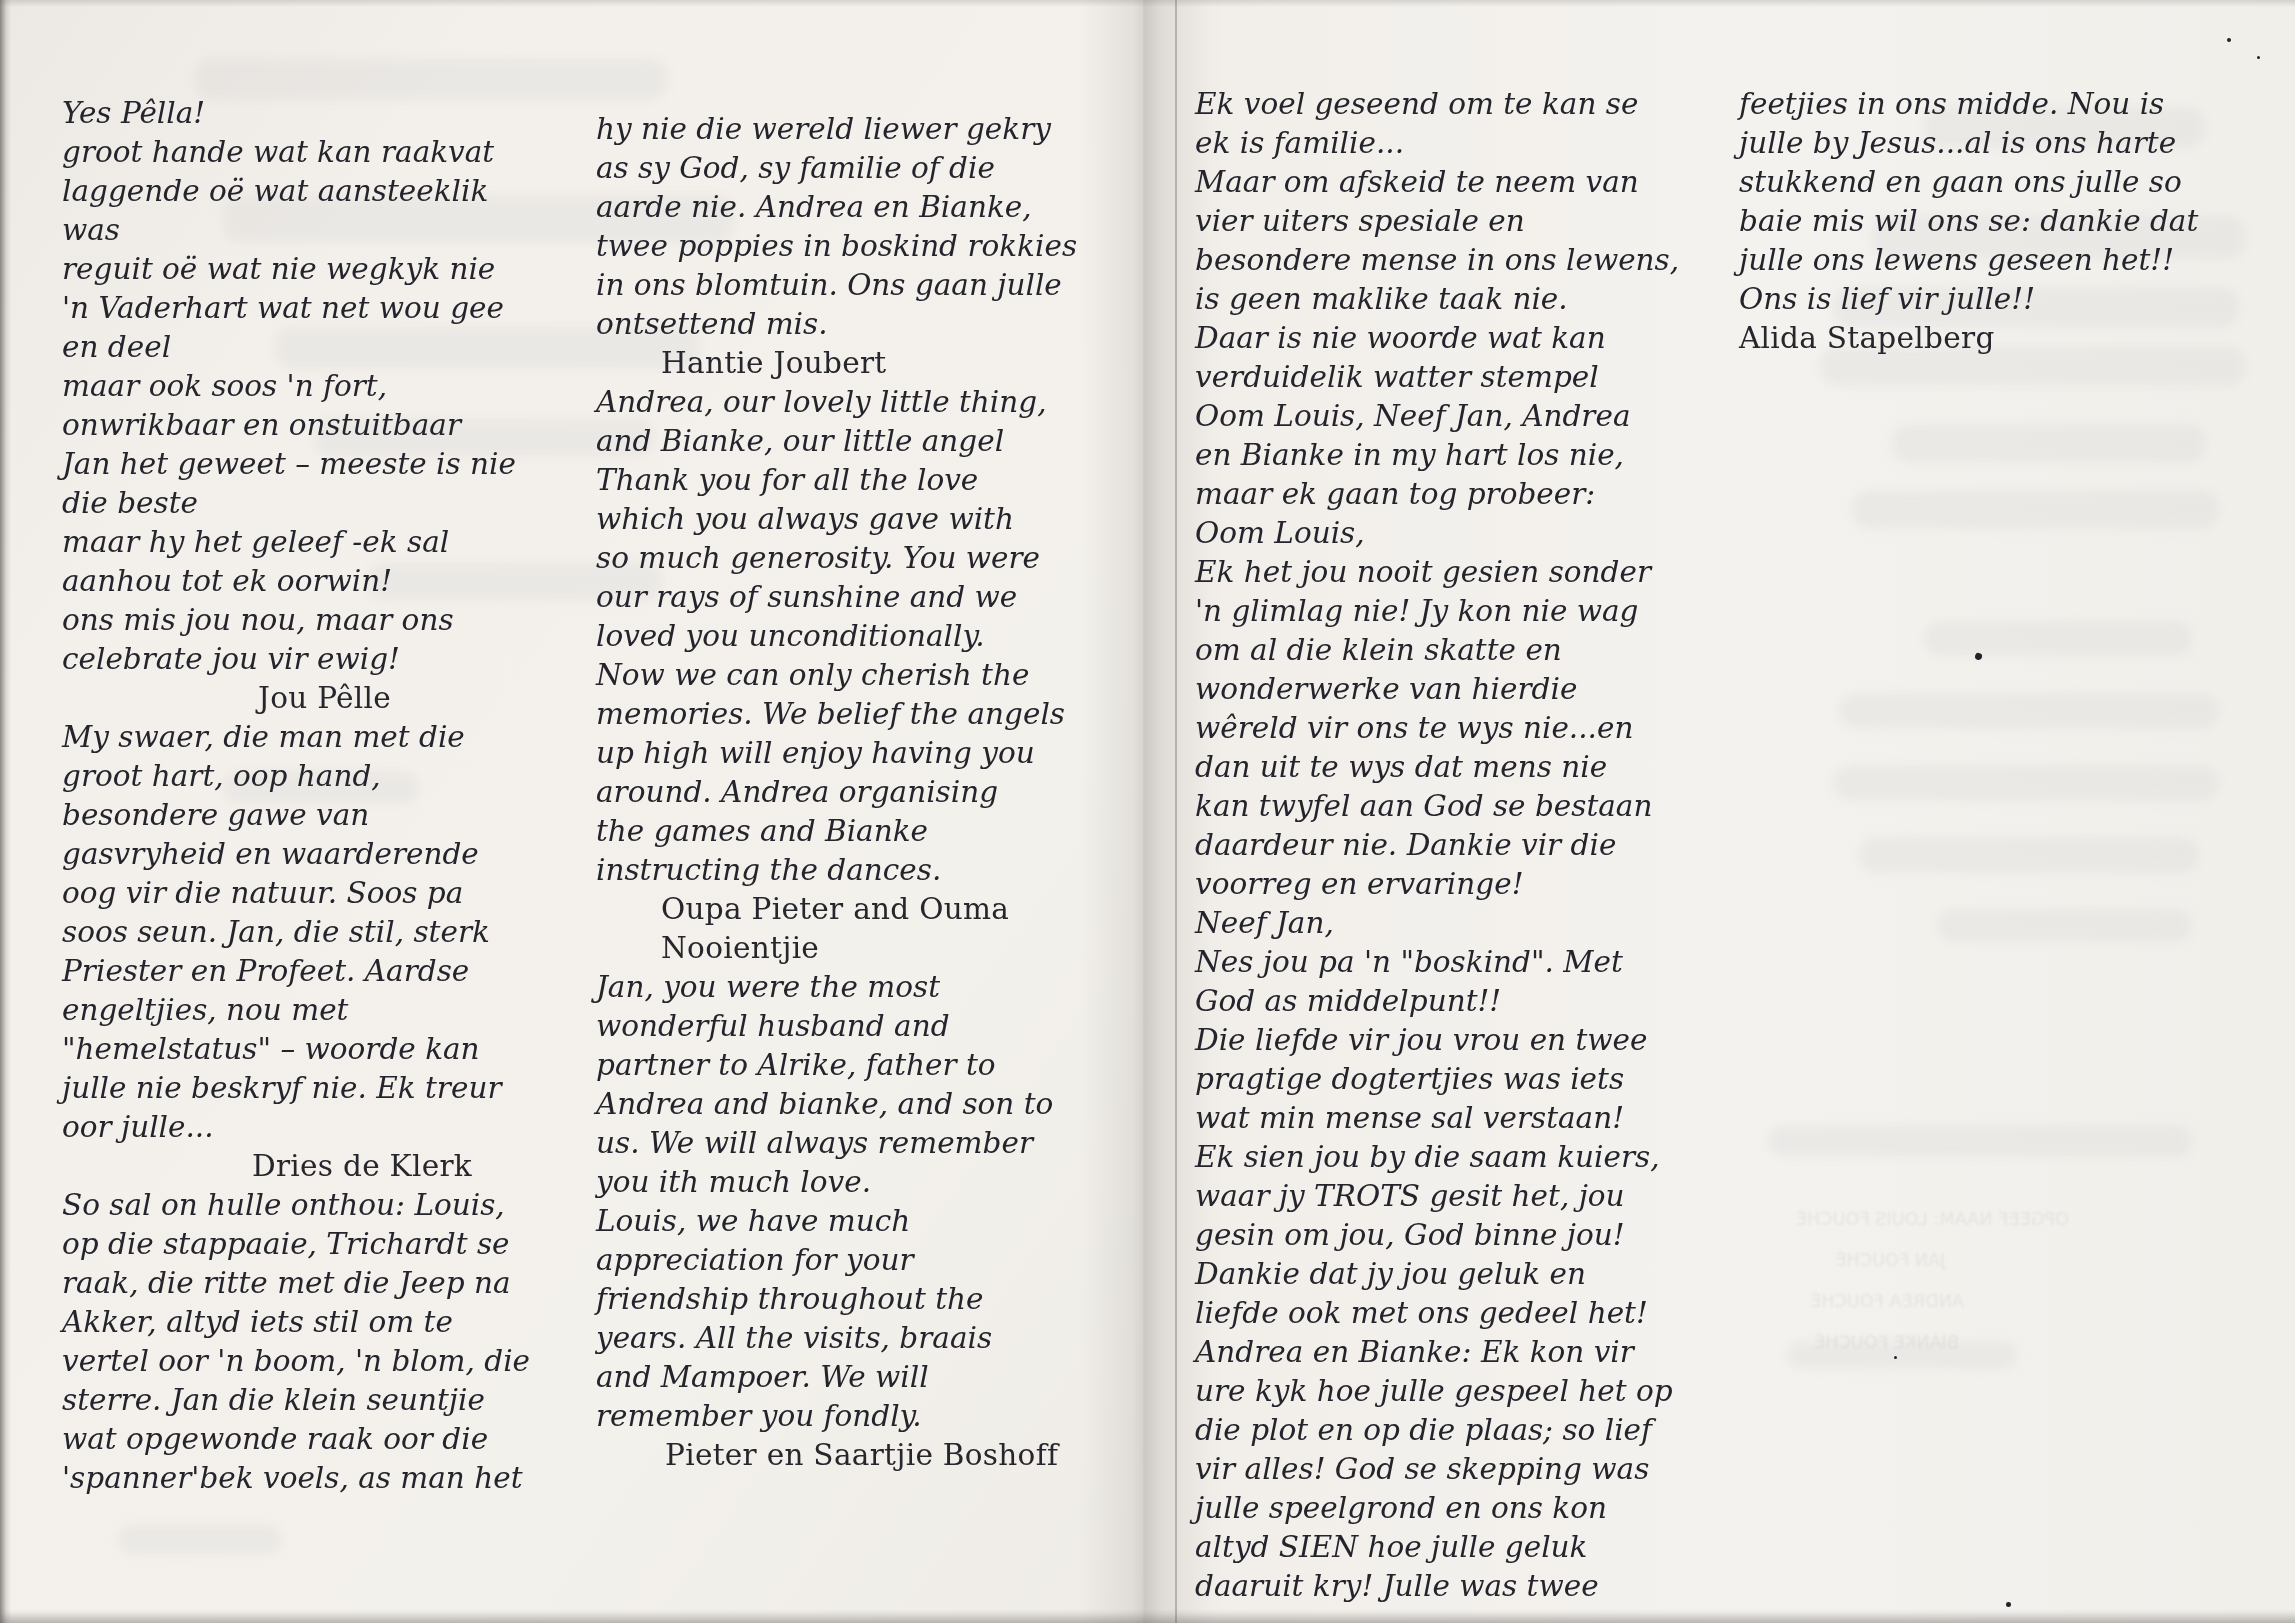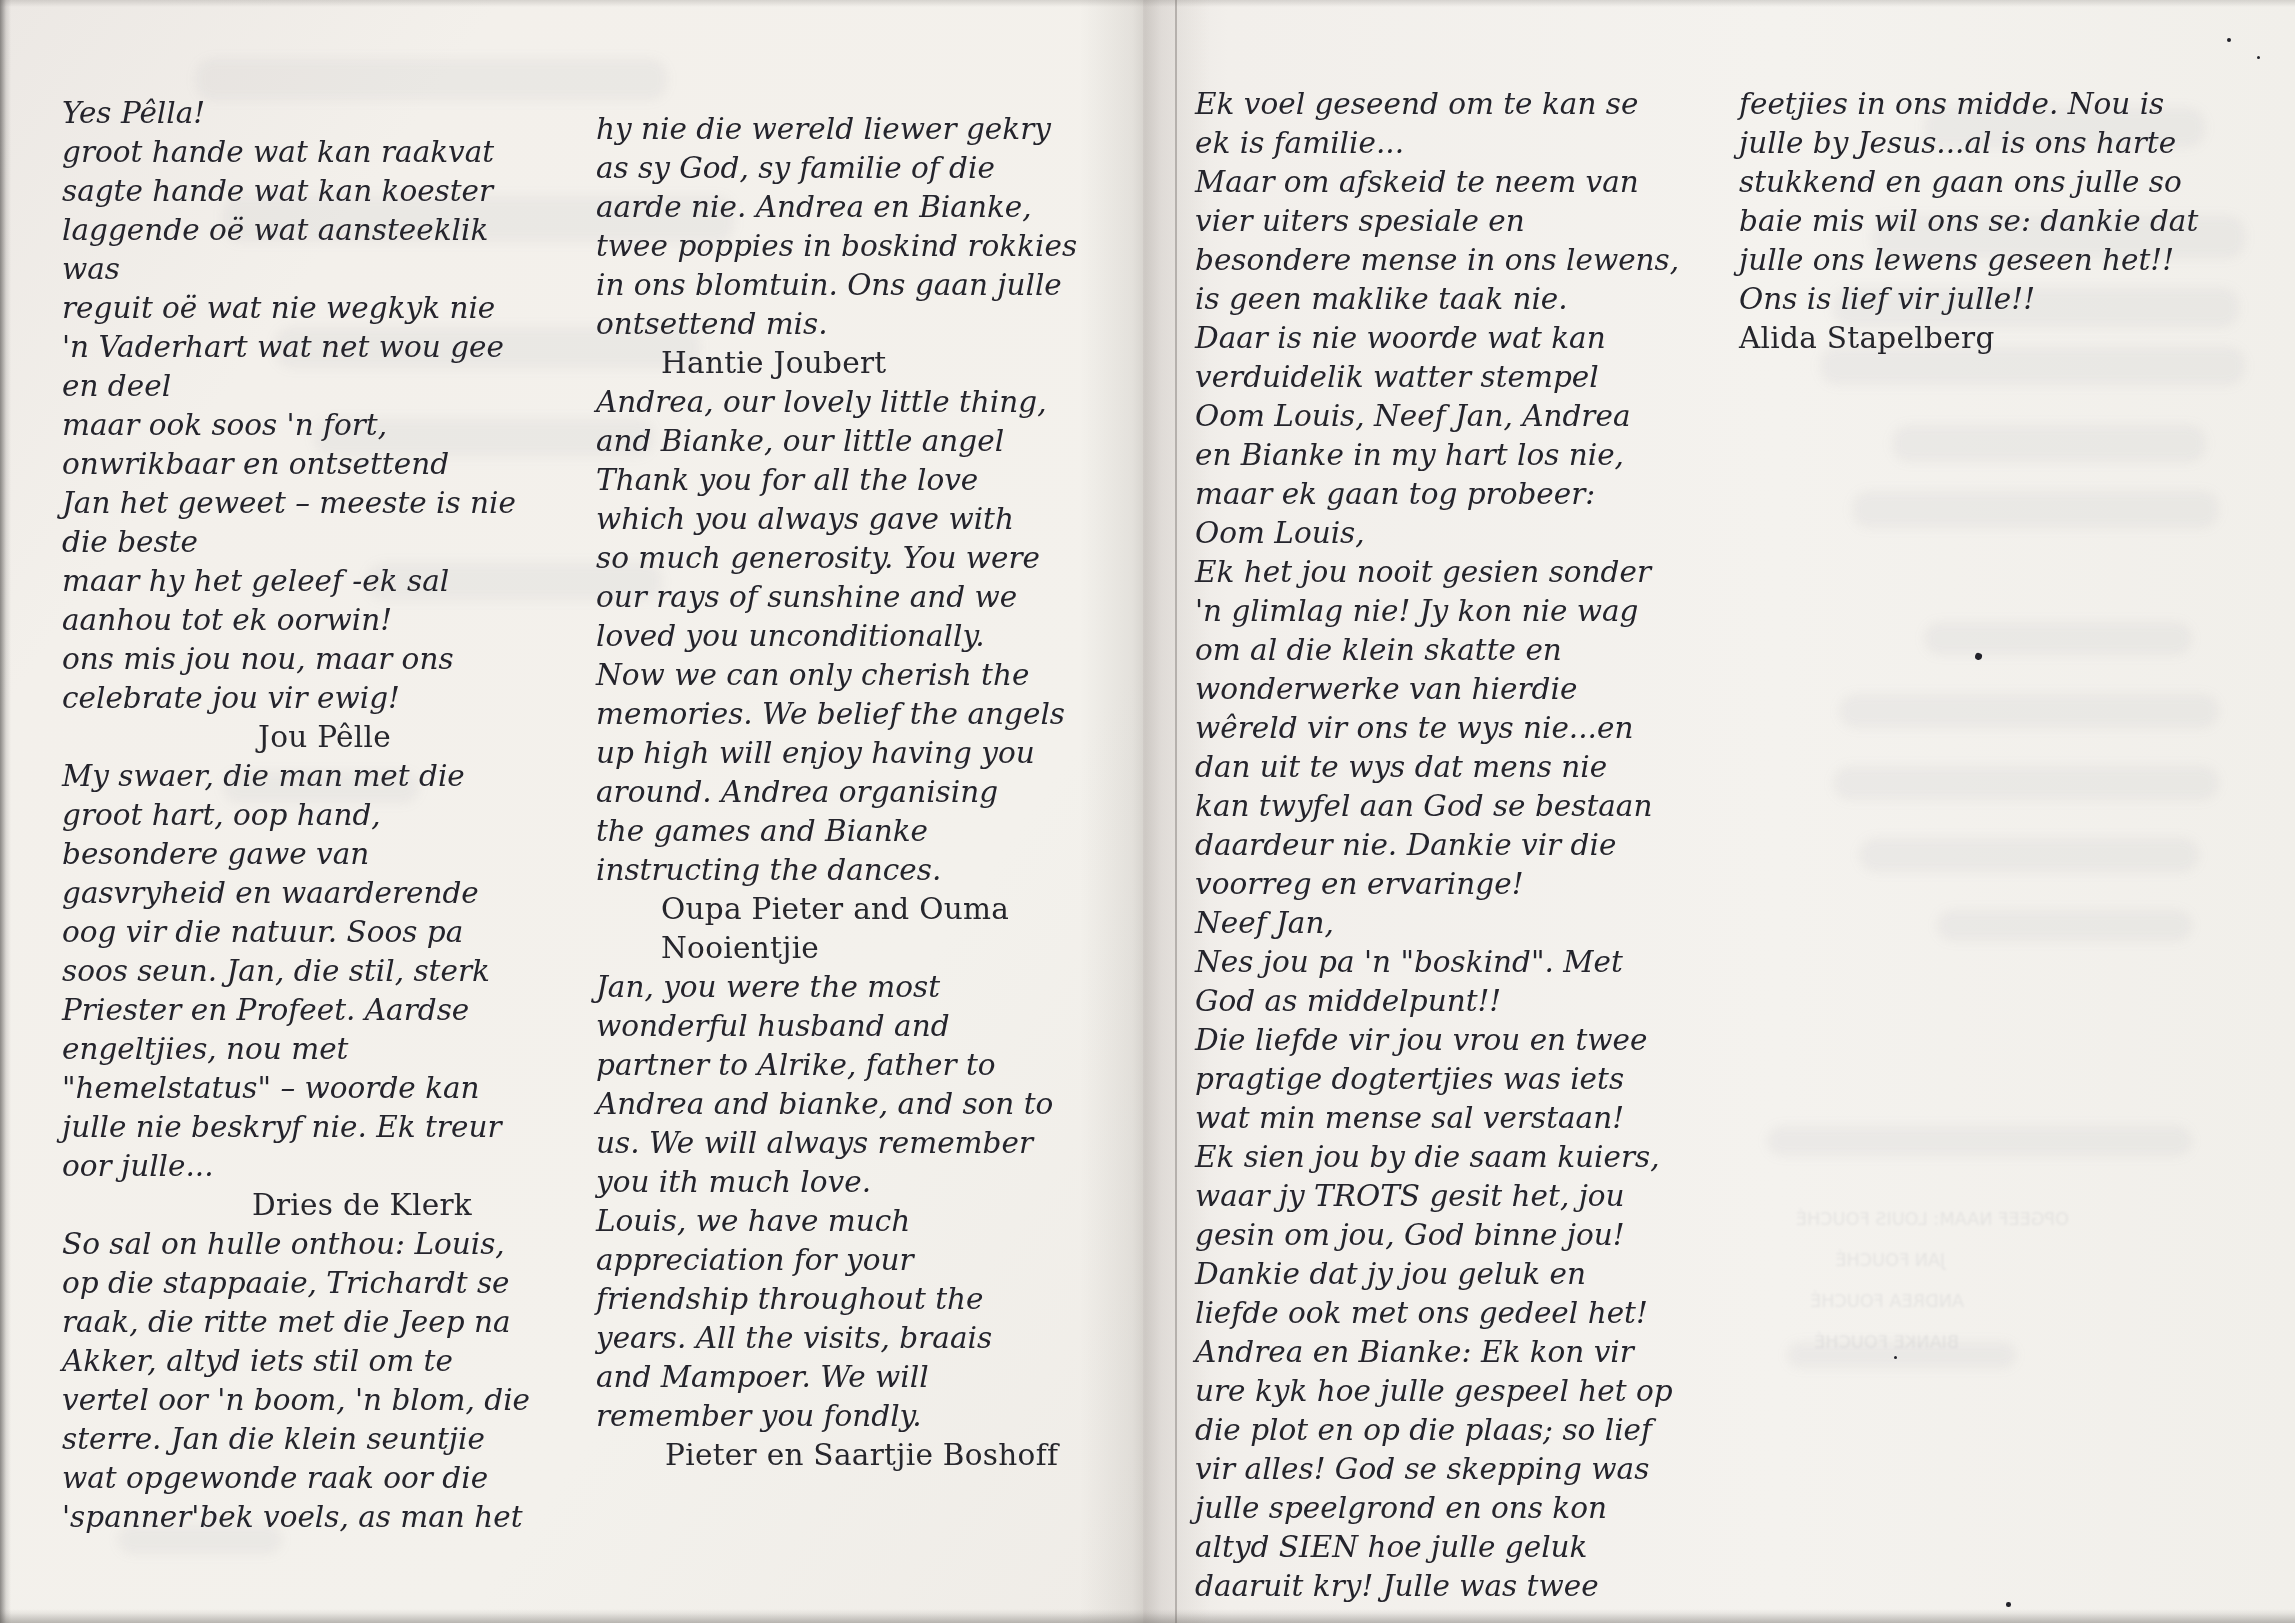--- a/index.html
+++ b/index.html
@@ -103,28 +103,27 @@
       <div class="gline" style="padding-left: 0px;">OPGEEF NAAM:    LOUIS FOUCHÉ</div>
       <div class="gline" style="padding-left: 124px;">JAN FOUCHÉ</div>
       <div class="gline" style="padding-left: 105px;">ANDREA FOUCHÉ</div>
       <div class="gline" style="padding-left: 110px;">BIANKE FOUCHÉ</div>
     </div>
 
   <div class="col col-0">
       <div class="block para">
         <div class="line">Yes Pêlla!</div>
         <div class="line">groot hande wat kan raakvat</div>
-        <div class="line">sagte hande wat kan koester</div>
         <div class="line">laggende oë wat aansteeklik</div>
         <div class="line">was</div>
         <div class="line">reguit oë wat nie wegkyk nie</div>
         <div class="line">'n Vaderhart wat net wou gee</div>
         <div class="line">en deel</div>
         <div class="line">maar ook soos 'n fort,</div>
-        <div class="line">onwrikbaar en ontsettend</div>
+        <div class="line">onwrikbaar en onstuitbaar</div>
         <div class="line">Jan het geweet – meeste is nie</div>
         <div class="line">die beste</div>
         <div class="line">maar hy het geleef -ek sal</div>
         <div class="line">aanhou tot ek oorwin!</div>
         <div class="line">ons mis jou nou, maar ons</div>
         <div class="line">celebrate jou vir ewig!</div>
       </div>
       <div class="block sig" style="padding-left: 196px;">
         <div class="line">Jou Pêlle</div>
       </div>

